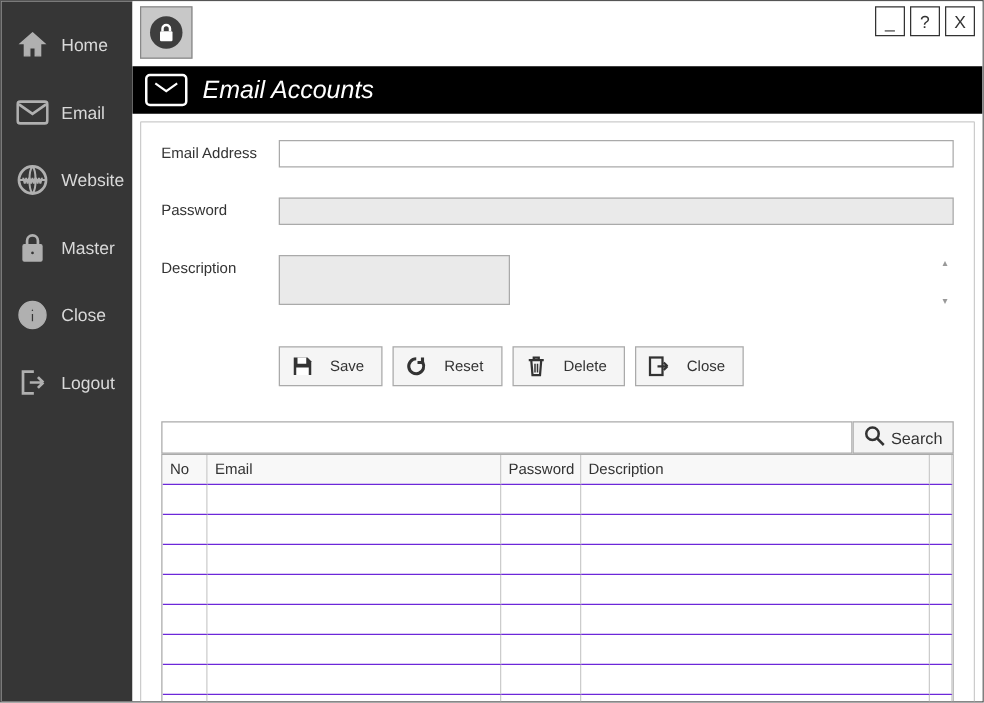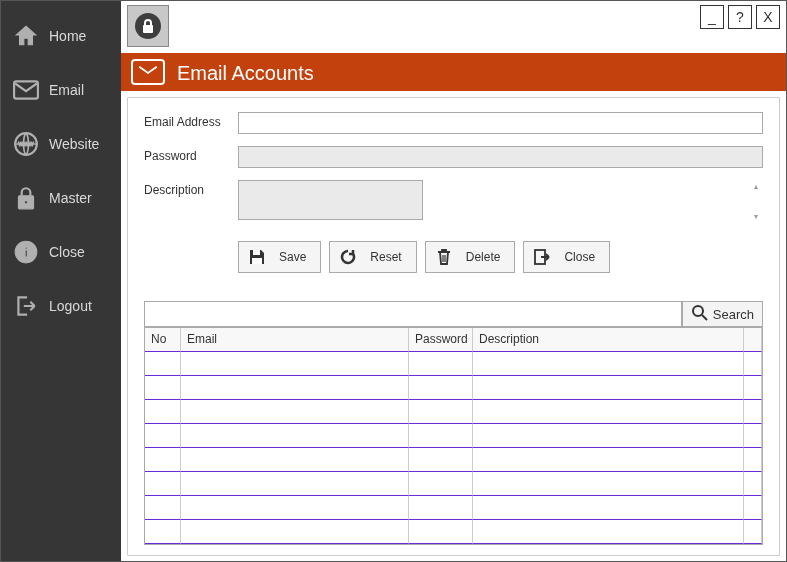--- a/index.html
+++ b/index.html
@@ -1,38 +1,38 @@
 <!DOCTYPE html>
 <html><head>
 <meta charset="utf-8">
 <style>
   * { box-sizing: border-box; margin: 0; padding: 0; }
   body { font-family: Arial, Helvetica, sans-serif; font-size: 13px; color: #333; background: #fff; width: 787px; height: 562px; overflow: hidden; border: 1px solid #555; }
   .app { display: flex; width: 100%; height: 100%; }
-  .sidebar { width: 120px; background: #363636; color: #b0b0b0; padding-top: 8px; }
+  .sidebar { width: 105px; background: #363636; color: #b0b0b0; padding-top: 8px; }
   .sidebar-item { display: flex; align-items: center; gap: 10px; padding: 14px 12px; cursor: pointer; }
   .sidebar-item .icon { width: 26px; height: 26px; display: flex; align-items: center; justify-content: center; }
   .sidebar-item span.label { font-size: 14px; color: #d9d9d9; }
   .sidebar-item svg { fill: #b0b0b0; stroke: #b0b0b0; }
 
   .main { flex: 1; display: flex; flex-direction: column; background: #fff; }
   .header { display: flex; align-items: center; padding: 4px 6px 6px 6px; position: relative; }
   .lock-btn { width: 42px; height: 42px; border: 1px solid #888; background: #c8c8c8; display: flex; align-items: center; justify-content: center; margin-right: 10px; cursor: pointer; }
   .lock-btn .circ { width: 26px; height: 26px; border-radius: 50%; background: #3e3e3e; display: flex; align-items: center; justify-content: center; }
   .titles .t1 { font-size: 18px; letter-spacing: 1px; color: #666; font-weight: 400; }
   .titles .t2 { font-size: 13px; color: #333; }
   .win-controls { position: absolute; right: 6px; top: 4px; display: flex; gap: 4px; }
   .win-btn { width: 24px; height: 24px; border: 1px solid #333; background: #fff; font-size: 14px; display: flex; align-items: center; justify-content: center; cursor: pointer; font-family: Arial, sans-serif; }
 
-  .section-bar { background: #c2410c; color: #fff; display: flex; align-items: flex-end; gap: 12px; padding: 6px 10px; }
+  .section-bar { background: #000000; color: #fff; display: flex; align-items: center; gap: 12px; padding: 6px 10px; font-style: italic; }
   .section-bar .secicon { width: 34px; height: 26px; border: 2px solid #fff; border-radius: 4px; display:flex; align-items:center; justify-content:center;}
   .section-bar h2 { font-size: 20px; font-weight: 400; }
 
   .content { padding: 14px 16px 10px 16px; border: 1px solid #ccc; margin: 6px; border-radius: 1px; flex: 1; display: flex; flex-direction: column; }
-  .form-row { display: flex; align-items: flex-start; margin-bottom: 12px; }
+  .form-row { display: flex; align-items: flex-start; margin-bottom: 24px; }
   .form-row label { width: 94px; font-size: 12px; padding-top: 3px; }
   .form-row input[type=text], .form-row input[type=password] { flex:1; height: 22px; border: 1px solid #aaa; background:#fff; padding: 2px 4px; }
   .form-row input[readonly]{ background:#eaeaea; }
   .form-row textarea { flex:1; height: 40px; border: 1px solid #aaa; background:#eaeaea; resize:none; padding:2px 4px; font-family:inherit; position:relative; }
   .textarea-wrap{flex:1; position:relative;}
   .textarea-wrap .scroll-hint{position:absolute; right:2px; top:2px; bottom:2px; width:10px; display:flex; flex-direction:column; justify-content:space-between; color:#999;font-size:8px;align-items:center;}
 
   .btnrow { display:flex; gap:8px; margin-left: 94px; margin-top: 6px; margin-bottom: 28px;}
   .btn { display:flex; align-items:center; gap:12px; border:1px solid #aaa; background:#f5f5f5; height:32px; padding: 0 14px 0 8px; cursor:pointer; }
   .btn .bicon{width:20px;height:20px;display:flex;align-items:center;justify-content:center;}

